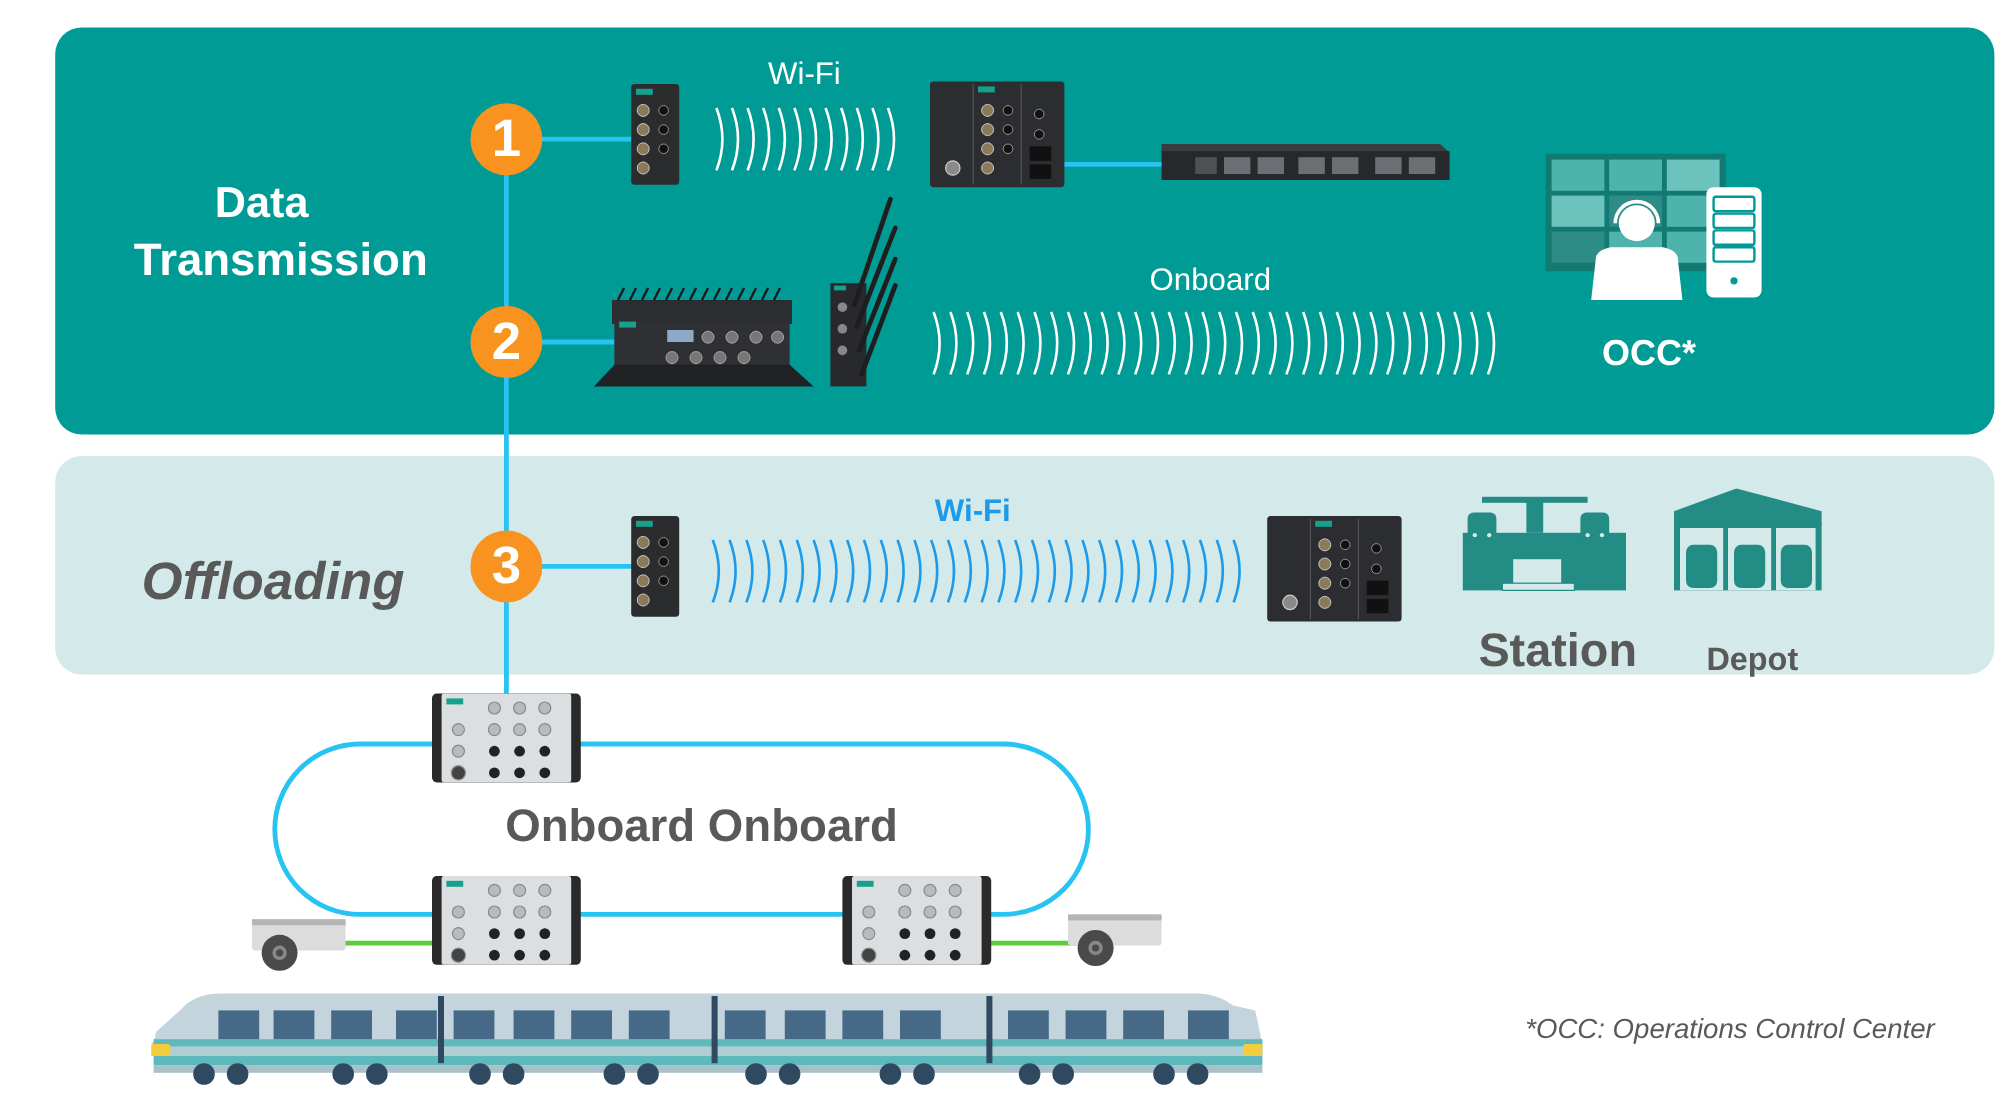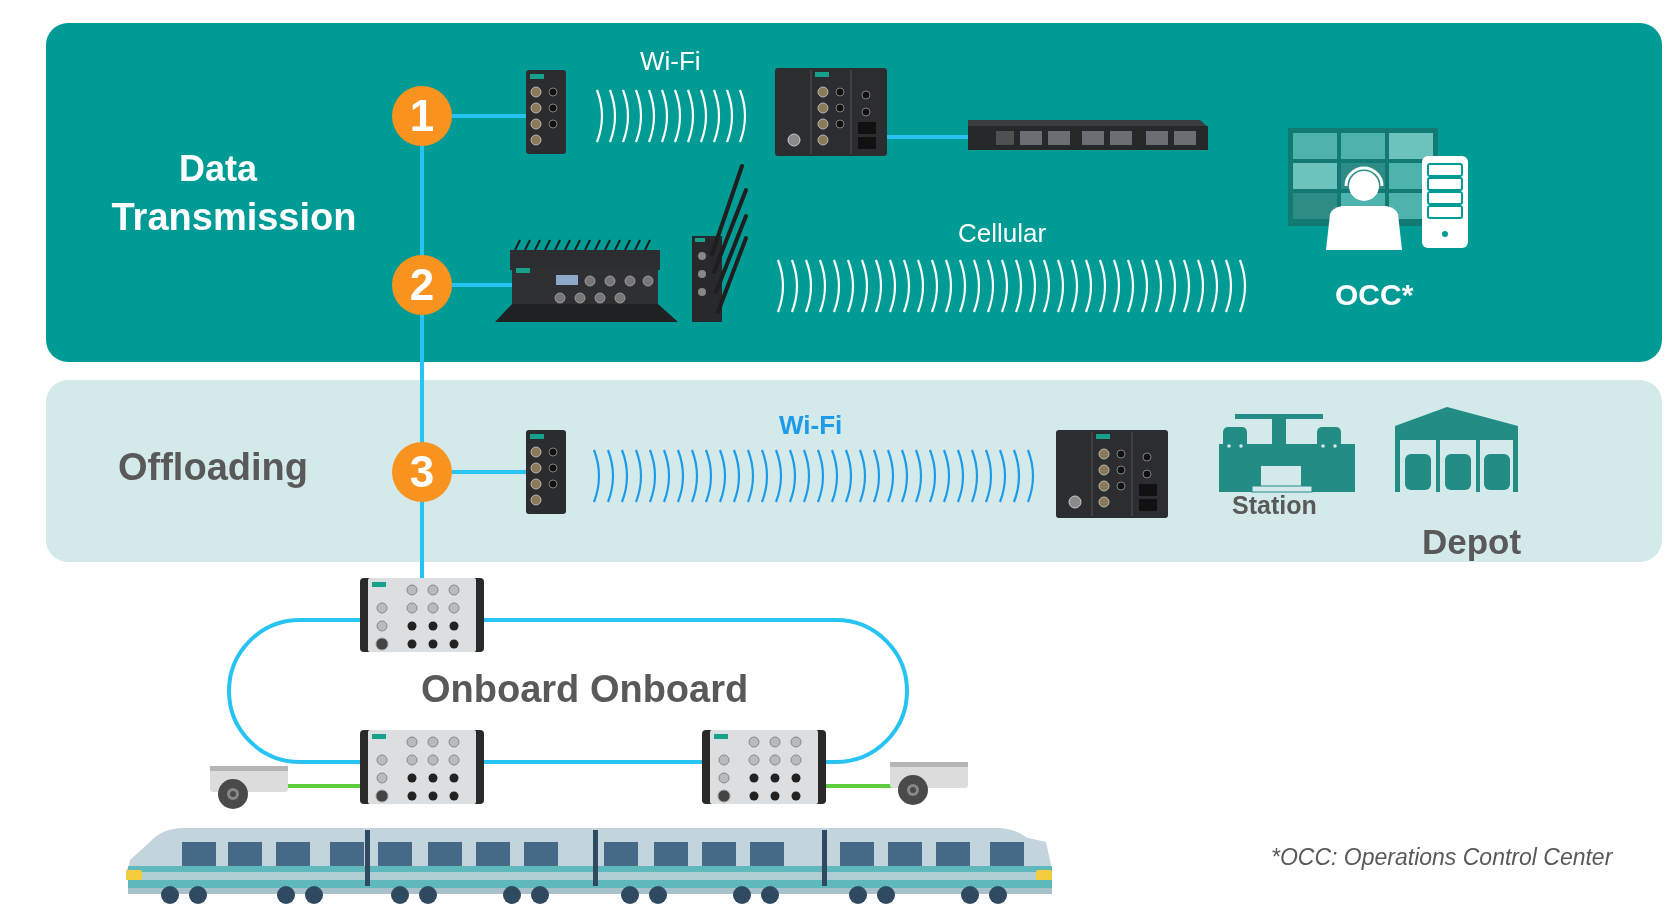--- a/index.html
+++ b/index.html
@@ -448,23 +448,23 @@
 </svg>
 
 <div class="num" style="left:392px;top:86px;">1</div>
 <div class="num" style="left:392px;top:255px;">2</div>
 <div class="num" style="left:392px;top:442px;">3</div>
 
 <div class="label w" style="left:118px;top:148px;width:200px;text-align:center;font-size:36px;">Data</div>
 <div class="label w" style="left:104px;top:196px;width:260px;text-align:center;font-size:38px;">Transmission</div>
 
 <div class="label w" style="left:640px;top:46px;font-size:26px;font-weight:normal;">Wi-Fi</div>
-<div class="label w" style="left:958px;top:218px;font-size:26px;font-weight:normal;">Cellular</div>
+<div class="label w" style="left:958px;top:218px;font-size:26px;font-weight:normal;">Onboard</div>
 <div class="label w" style="left:1335px;top:278px;font-size:30px;">OCC*</div>
 
-<div class="label g" style="left:118px;top:446px;font-size:38px;">Offloading</div>
+<div class="label g" style="left:118px;top:460px;font-size:44px;font-style:italic;">Offloading</div>
 <div class="label" style="left:779px;top:410px;font-size:26px;color:#1e9be8;">Wi-Fi</div>
-<div class="label g" style="left:1232px;top:491px;font-size:25px;">Station</div>
-<div class="label g" style="left:1422px;top:522px;font-size:35px;">Depot</div>
+<div class="label g" style="left:1232px;top:521px;font-size:39px;">Station</div>
+<div class="label g" style="left:1422px;top:534px;font-size:27px;">Depot</div>
 
 <div class="label g" style="left:421px;top:668px;font-size:38px;">Onboard Onboard</div>
 
 <div class="label g" style="left:1271px;top:844px;font-size:23px;font-weight:normal;font-style:italic;">*OCC: Operations Control Center</div>
 
 </body></html>

